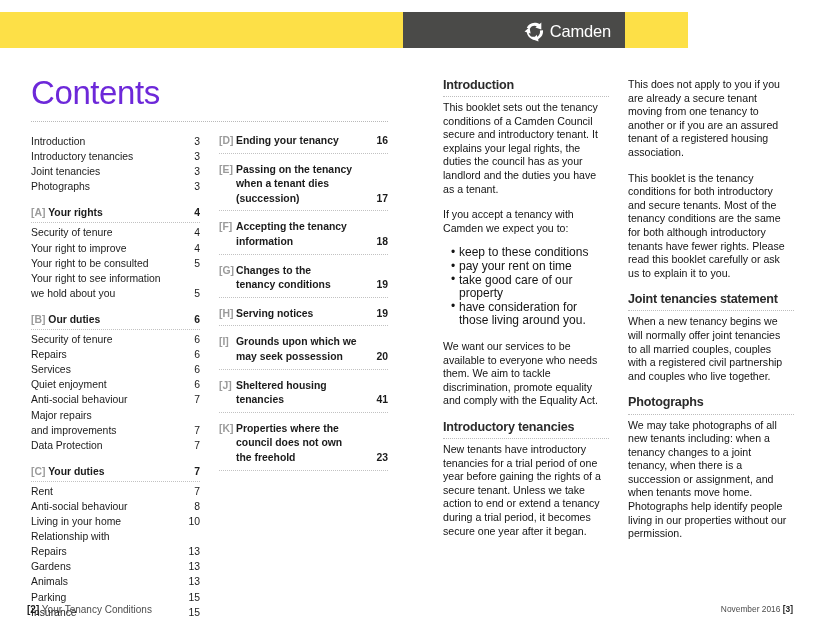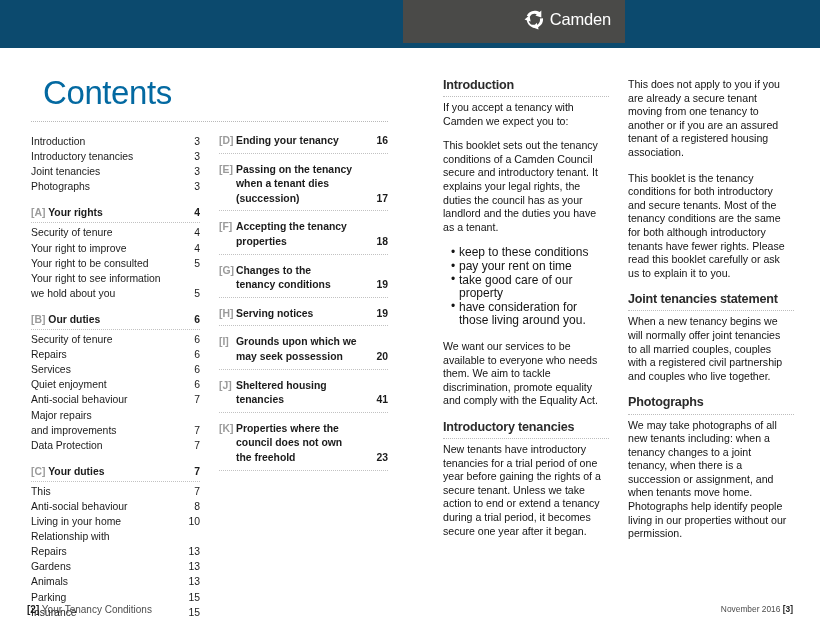--- a/index.html
+++ b/index.html
@@ -11,23 +11,23 @@
     height: 626px;
     background: #ffffff;
     font-family: "Liberation Sans", sans-serif;
     overflow: hidden;
     position: relative;
   }
 
   
   .topstrip {
     position: absolute;
-    left: 0; top: 0;
-    width: 820px; height: 48px;
-    background: #0c4a6e;
+    left: 0; top: 12px;
+    width: 688px; height: 48px;
+    background: #fde047;
   }
   .darkband {
     position: absolute;
     left: 403px; top: 0;
     width: 222px; height: 43px;
     background: #4a4a48;
   }
   .logo-wrap {
     position: absolute;
     right: 14px;
@@ -54,24 +54,24 @@
   }
 
   
   .contents-page {
     position: absolute;
     left: 31px; top: 28px;
     width: 357px;
   }
   .contents-title {
     font-size: 33px;
-    color: #0369a1;
+    color: #6d28d9;
     font-weight: 400;
     letter-spacing: -0.4px;
-    margin: 0 0 12px 12px;
+    margin: 0 0 12px 0;
     line-height: 1;
   }
   .rule-dotted {
     border-top: 1px dotted #b9b9b9;
     height: 0;
     width: 100%;
   }
   .toc-cols {
     display: flex;
     gap: 19px;
@@ -304,21 +304,21 @@
           <span class="label">Data Protection</span>
           <span class="pg">7</span>
         </div>
 
         <div class="toc-row section">
           <span class="label"><span class="tag">[C]</span> <span>Your duties</span></span>
           <span class="pg">7</span>
         </div>
         <div class="sec-rule"></div>
         <div class="toc-row">
-          <span class="label">This</span>
+          <span class="label">Rent</span>
           <span class="pg">7</span>
         </div>
         <div class="toc-row">
           <span class="label">Anti-social behaviour</span>
           <span class="pg">8</span>
         </div>
         <div class="toc-row">
           <span class="label">Living in your home</span>
           <span class="pg">10</span>
         </div>
@@ -380,21 +380,21 @@
         </div>
 
         <div class="blockitem">
           <div class="sec-head">
             <span class="tag">[F]</span>
             <span class="ttl">Accepting the tenancy</span>
             <span class="pg"></span>
           </div>
           <div class="sec-head">
             <span class="tag"></span>
-            <span class="ttl">properties</span>
+            <span class="ttl">information</span>
             <span class="pg">18</span>
           </div>
           <div class="sec-rule2"></div>
         </div>
 
         <div class="blockitem">
           <div class="sec-head">
             <span class="tag">[G]</span>
             <span class="ttl">Changes to the</span>
             <span class="pg"></span>
@@ -465,22 +465,22 @@
 
       </div>
     </div>
   </div>
 
   <div class="text-page">
 
     <div class="text-col">
       <h2 class="art-head">Introduction</h2>
       <div class="head-rule"></div>
+      <p class="para">This booklet sets out the tenancy conditions of a Camden Council secure and introductory tenant. It explains your legal rights, the duties the council has as your landlord and the duties you have as a tenant.</p>
       <p class="para tight">If you accept a tenancy with Camden we expect you to:</p>
-      <p class="para">This booklet sets out the tenancy conditions of a Camden Council secure and introductory tenant. It explains your legal rights, the duties the council has as your landlord and the duties you have as a tenant.</p>
       <ul class="bullets">
         <li>keep to these conditions</li>
         <li>pay your rent on time</li>
         <li>take good care of our property</li>
         <li>have consideration for those living around you.</li>
       </ul>
       <p class="para">We want our services to be available to everyone who needs them. We aim to tackle discrimination, promote equality and comply with the Equality Act.</p>
       <h2 class="art-head sp-head">Introductory tenancies</h2>
       <div class="head-rule"></div>
       <p class="para">New tenants have introductory tenancies for a trial period of one year before gaining the rights of a secure tenant. Unless we take action to end or extend a tenancy during a trial period, it becomes secure one year after it began.</p>

